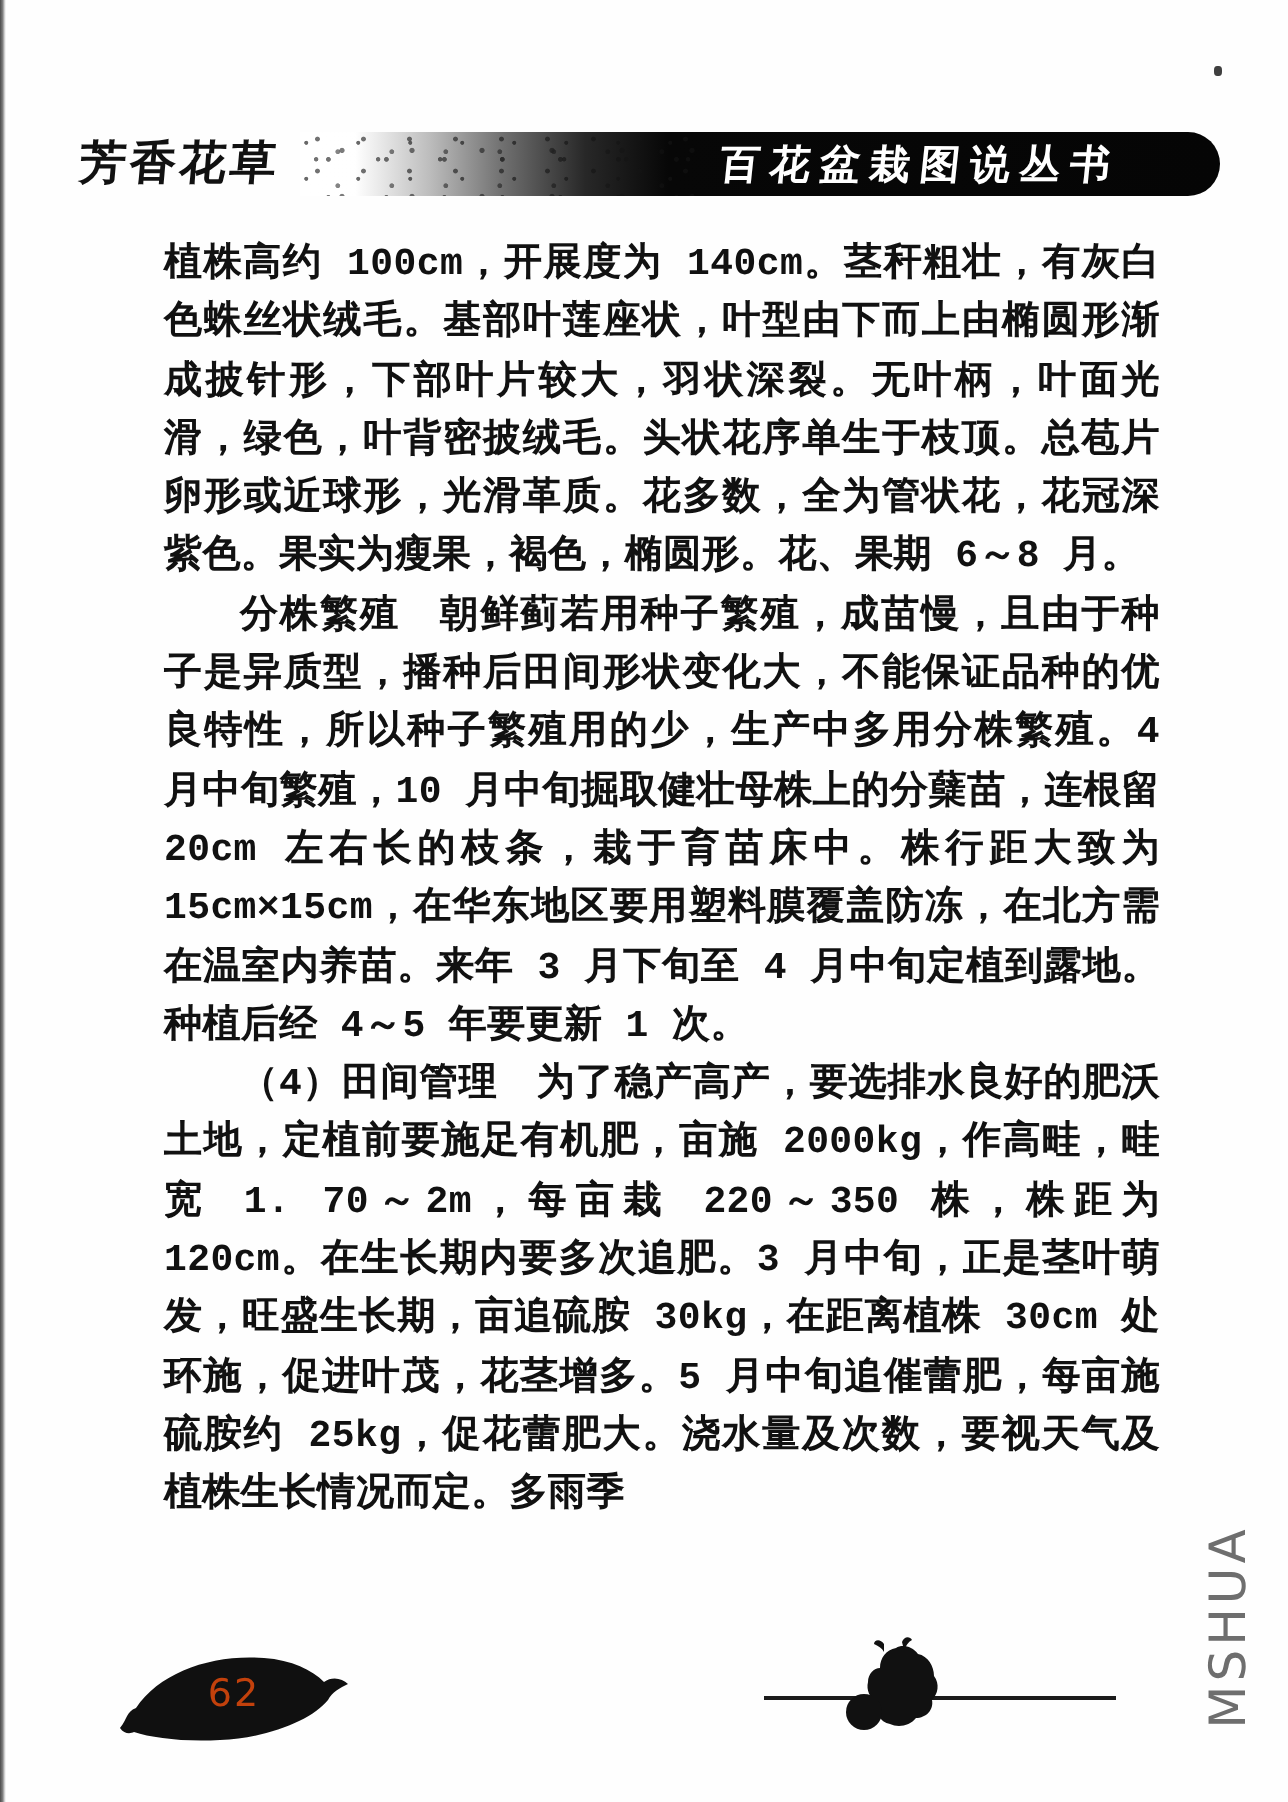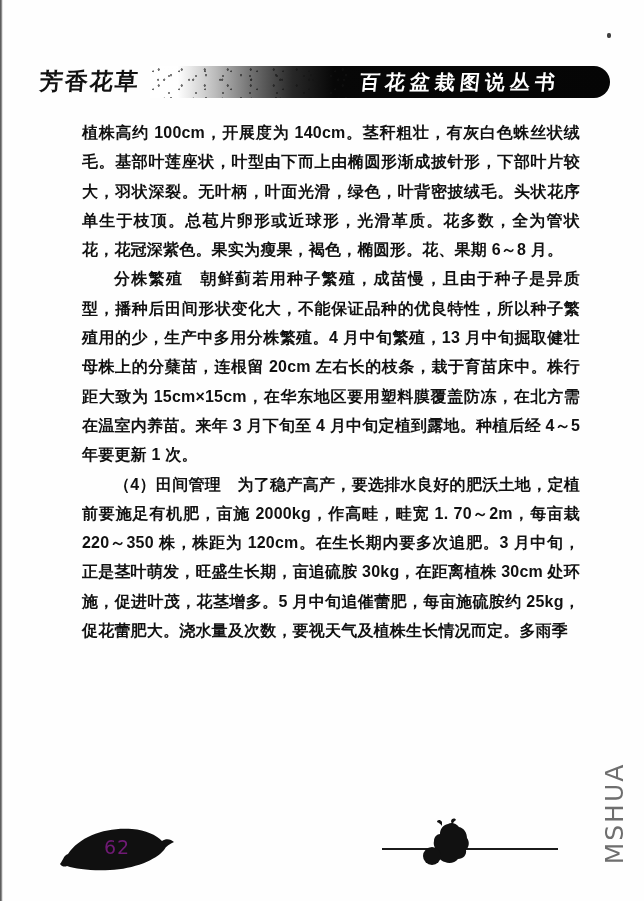--- a/index.html
+++ b/index.html
@@ -114,22 +114,22 @@
 
   
   .body-text {
     position: absolute;
     left: 82px;
     top: 118px;
     width: 498px;
   }
   .para {
     margin: 0;
-    font-family: Liberation Sans, sans-serif;
-    font-size: 16px;
+    font-family: Liberation Mono, monospace;
+    font-size: 19px;
     line-height: 29.3px;
     color: #111111;
     text-align: justify;
     text-align-last: left;
     letter-spacing: 0.2px;
     font-weight: 600;
     text-justify: inter-character;
   }
   .para.indent {
     text-indent: 2em;
@@ -152,21 +152,21 @@
   }
   .page-number {
     position: absolute;
     left: 0;
     top: 10px;
     width: 118px;
     text-align: center;
     font-family: "DejaVu Sans", "Liberation Sans", sans-serif;
     font-size: 19px;
     font-weight: 400;
-    color: #701a75;
+    color: #c2410c;
     letter-spacing: 1px;
   }
 
   .footer-rule {
     position: absolute;
     left: 382px;
     top: 848px;
     width: 176px;
     height: 2px;
     background: #1b1b1b;
@@ -216,21 +216,21 @@
     <div class="banner">
       <div class="banner-bar">
         <div class="banner-noise"></div>
       </div>
       <div class="banner-title">百花盆栽图说丛书</div>
     </div>
   </div>
 
   <div class="body-text">
     <p class="para">植株高约 100cm，开展度为 140cm。茎秆粗壮，有灰白色蛛丝状绒毛。基部叶莲座状，叶型由下而上由椭圆形渐成披针形，下部叶片较大，羽状深裂。无叶柄，叶面光滑，绿色，叶背密披绒毛。头状花序单生于枝顶。总苞片卵形或近球形，光滑革质。花多数，全为管状花，花冠深紫色。果实为瘦果，褐色，椭圆形。花、果期 6～8 月。</p>
-    <p class="para indent">分株繁殖　朝鲜蓟若用种子繁殖，成苗慢，且由于种子是异质型，播种后田间形状变化大，不能保证品种的优良特性，所以种子繁殖用的少，生产中多用分株繁殖。4 月中旬繁殖，13 月中旬掘取健壮母株上的分蘖苗，连根留 20cm 左右长的枝条，栽于育苗床中。株行距大致为 15cm×15cm，在华东地区要用塑料膜覆盖防冻，在北方需在温室内养苗。来年 3 月下旬至 4 月中旬定植到露地。种植后经 4～5 年要更新 1 次。</p>
+    <p class="para indent">分株繁殖　朝鲜蓟若用种子繁殖，成苗慢，且由于种子是异质型，播种后田间形状变化大，不能保证品种的优良特性，所以种子繁殖用的少，生产中多用分株繁殖。4 月中旬繁殖，10 月中旬掘取健壮母株上的分蘖苗，连根留 20cm 左右长的枝条，栽于育苗床中。株行距大致为 15cm×15cm，在华东地区要用塑料膜覆盖防冻，在北方需在温室内养苗。来年 3 月下旬至 4 月中旬定植到露地。种植后经 4～5 年要更新 1 次。</p>
     <p class="para indent">（4）田间管理　为了稳产高产，要选排水良好的肥沃土地，定植前要施足有机肥，亩施 2000kg，作高畦，畦宽 1. 70～2m，每亩栽 220～350 株，株距为 120cm。在生长期内要多次追肥。3 月中旬，正是茎叶萌发，旺盛生长期，亩追硫胺 30kg，在距离植株 30cm 处环施，促进叶茂，花茎增多。5 月中旬追催蕾肥，每亩施硫胺约 25kg，促花蕾肥大。浇水量及次数，要视天气及植株生长情况而定。多雨季</p>
   </div>
 
   <div class="footer-leaf">
     <svg class="leaf-shape" viewBox="0 0 118 46">
       <path d="M2 38 C6 33 5 30 10 28 C22 10 48 1 74 3 C88 4 98 9 104 15
                C108 12 113 13 116 16 C112 18 108 20 106 24
                C98 34 76 43 52 44 C34 45 18 43 9 40
                C7 41 4 41 2 38 Z" fill="#101010"></path>
     </svg>

